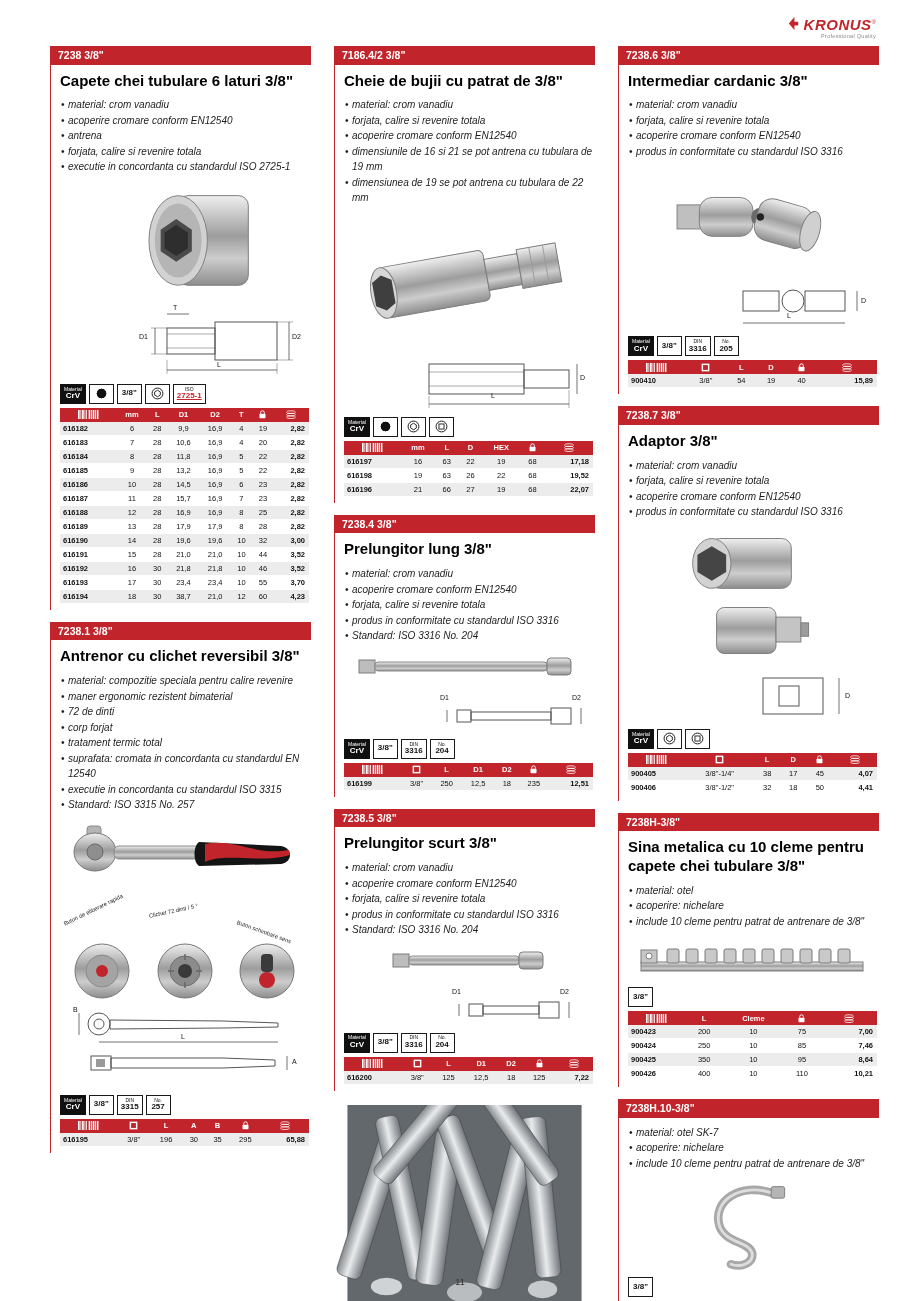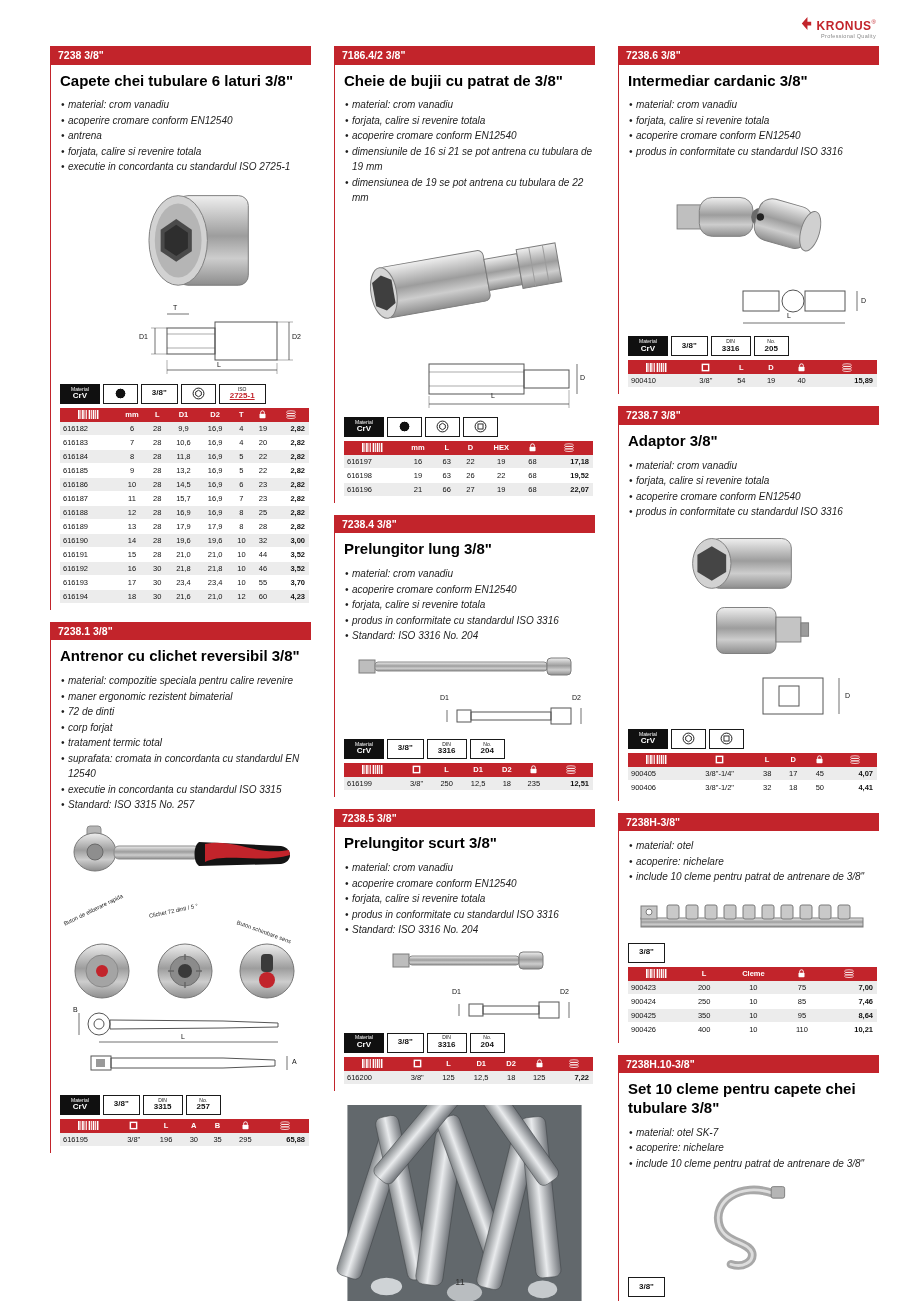--- a/index.html
+++ b/index.html
@@ -2,54 +2,54 @@
 <html style="--accent: #c2242b;"><head>
 <meta charset="utf-8">
 <style>
   :root{--accent:#c2242b;}
   *{margin:0;padding:0;box-sizing:border-box;}
   html,body{background:#fff;}
   body{width:920px;height:1301px;font-family:"Liberation Sans",sans-serif;color:#111;}
   .page{position:relative;width:920px;height:1301px;background:#fff;overflow:hidden;}
 
   .brand{position:absolute;top:16px;right:44px;display:flex;align-items:flex-start;gap:3px;}
-  .brand-name{color:var(--accent);font-weight:bold;font-size:12px;letter-spacing:.5px;}
+  .brand-name{color:var(--accent);font-weight:bold;font-style:italic;font-size:15px;letter-spacing:.5px;}
   .brand-reg{color:var(--accent);font-size:6px;vertical-align:super;}
   .brand-tag{display:block;color:#8a8a8a;font-size:5.5px;text-align:right;letter-spacing:.3px;margin-top:-1px;}
 
   .columns{position:absolute;top:46px;left:50px;display:flex;gap:23px;}
   .col{width:261px;display:flex;flex-direction:column;gap:12px;}
 
   .sec-header{background:var(--accent);color:#fff;font-weight:bold;font-size:10.5px;padding:3px 8px;line-height:1.2;}
   .sec-body{border-left:1px solid var(--accent);padding:7px 2px 6px 9px;}
   .sec-title{font-size:15px;font-weight:bold;color:#000;margin-bottom:7px;line-height:1.25;}
   .bullets{list-style:none;margin-bottom:5px;}
   .bullets li{font-size:10px;font-style:italic;color:#1d1d1d;line-height:1.55;padding-left:8px;position:relative;}
   .bullets li::before{content:"\2022";position:absolute;left:1px;}
 
   .img-row{display:flex;justify-content:center;margin:7px 0;}
   .drawing-row{display:flex;justify-content:flex-end;margin:3px 4px 2px 0;}
   .drawing{position:relative;}
   .dim{position:absolute;font-size:7px;color:#111;line-height:1;}
 
   .badges{display:flex;gap:3px;align-items:stretch;margin:5px 0 2px;}
-  .badge{border:1px solid #1a1a1a;background:#fff;color:#111;display:inline-flex;flex-direction:column;align-items:center;justify-content:center;min-width:25px;height:20px;padding:1px 10px;line-height:1;}
+  .badge{border:1px solid #1a1a1a;background:#fff;color:#111;display:inline-flex;flex-direction:column;align-items:center;justify-content:center;min-width:25px;height:20px;padding:1px 3px;line-height:1;}
   .badge i{font-style:normal;font-size:5px;line-height:1.1;}
   .badge b{font-size:8px;line-height:1.1;}
   .badge b.accent{color:var(--accent);text-decoration:underline;}
   .badge-dark{background:#101010;color:#fff;border-color:#101010;}
   .badge-shape svg{width:13px;height:13px;display:block;}
 
   table.spec{width:100%;border-collapse:collapse;margin-top:4px;}
   table.spec th{background:var(--accent);color:#fff;font-size:7.5px;font-weight:bold;padding:2.5px 2px;text-align:center;}
   table.spec th.th-icon svg{height:9px;display:block;margin:0 auto;}
   table.spec th:first-child{width:23%;}
   table.spec td{font-size:7.5px;padding:2px;text-align:center;color:#111;border-bottom:1px solid #fff;}
   table.spec tbody tr:nth-child(odd){background:#ececec;}
-  table.spec td.col-art{font-weight:normal;text-align:left;padding-left:3px;}
+  table.spec td.col-art{font-weight:bold;text-align:left;padding-left:3px;}
   table.spec td.col-price{font-weight:bold;text-align:right;padding-right:4px;}
 
   .details{display:flex;justify-content:space-between;margin:16px 2px 4px;}
   .detail{position:relative;width:80px;height:92px;display:flex;align-items:flex-end;justify-content:center;}
   .detail .cap{position:absolute;font-size:5.8px;color:#222;white-space:nowrap;transform-origin:left center;}
   .cap1{top:13px;left:2px;transform:rotate(-26deg);}
   .cap2{top:5px;left:4px;transform:rotate(-12deg);}
   .cap3{top:11px;left:10px;transform:rotate(20deg);}
 
   .photo{margin-top:2px;}
@@ -325,21 +325,21 @@
                   <td>23,4</td>
                   <td>23,4</td>
                   <td>10</td>
                   <td>55</td>
                   <td class="col-price">3,70</td>
                 </tr>
                 <tr>
                   <td class="col-art">616194</td>
                   <td>18</td>
                   <td>30</td>
-                  <td>21,6</td>
+                  <td>38,7</td>
                   <td>21,0</td>
                   <td>12</td>
                   <td>60</td>
                   <td class="col-price">4,23</td>
                 </tr>
               </tbody>
             </table>
         </div>
       </section>
 
@@ -1111,20 +1111,21 @@
                   <td class="col-price">4,41</td>
                 </tr>
               </tbody>
             </table>
         </div>
       </section>
 
       <section>
         <div class="sec-header"><span>7238H-3/8"</span></div>
         <div class="sec-body">
+          <h2 class="sec-title">Sina metalica cu 10 cleme pentru capete chei tubulare 3/8"</h2>
           <ul class="bullets">
               <li>material: otel</li>
               <li>acoperire: nichelare</li>
               <li>include 10 cleme pentru patrat de antrenare de 3/8"</li>
             </ul>
           <div class="img-row">
             <svg width="235" height="44" viewBox="0 0 235 44">
               <rect x="6" y="26" width="222" height="9" fill="url(#gMet)" stroke="#7c7c7c"></rect>
               <rect x="6" y="14" width="16" height="13" fill="#c6c6c6" stroke="#7c7c7c"></rect>
               <circle cx="14" cy="20" r="3" fill="#fff" stroke="#7c7c7c"></circle>
@@ -1215,21 +1216,20 @@
                   <td class="col-price">10,21</td>
                 </tr>
               </tbody>
             </table>
         </div>
       </section>
 
       <section>
         <div class="sec-header"><span>7238H.10-3/8"</span></div>
         <div class="sec-body">
-          <h2 class="sec-title">Set 10 cleme pentru capete chei tubulare 3/8"</h2>
           <ul class="bullets">
               <li>material: otel SK-7</li>
               <li>acoperire: nichelare</li>
               <li>include 10 cleme pentru patrat de antrenare de 3/8"</li>
             </ul>
           <div class="img-row">
             <svg width="130" height="92" viewBox="0 0 130 96">
               <path d="M86 16 C 52 4 22 24 30 50 C 36 68 60 66 64 78 C 66 88 54 94 42 90" fill="none" stroke="#a8a8a8" stroke-width="9" stroke-linecap="round"></path>
               <path d="M86 16 C 52 4 22 24 30 50 C 36 68 60 66 64 78 C 66 88 54 94 42 90" fill="none" stroke="#dddddd" stroke-width="3" stroke-linecap="round"></path>
               <rect x="84" y="9" width="14" height="12" rx="2" fill="#b5b5b5" stroke="#7c7c7c"></rect>

